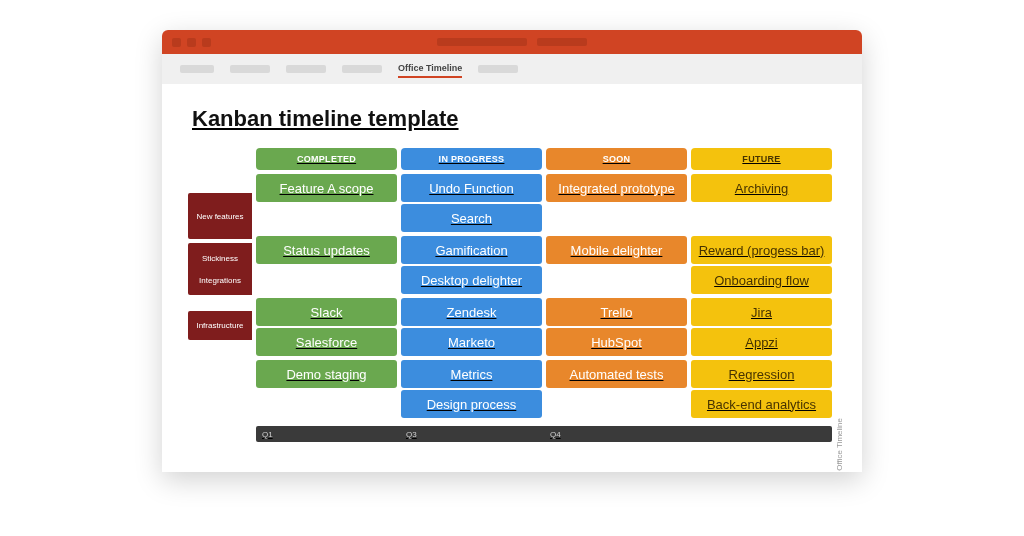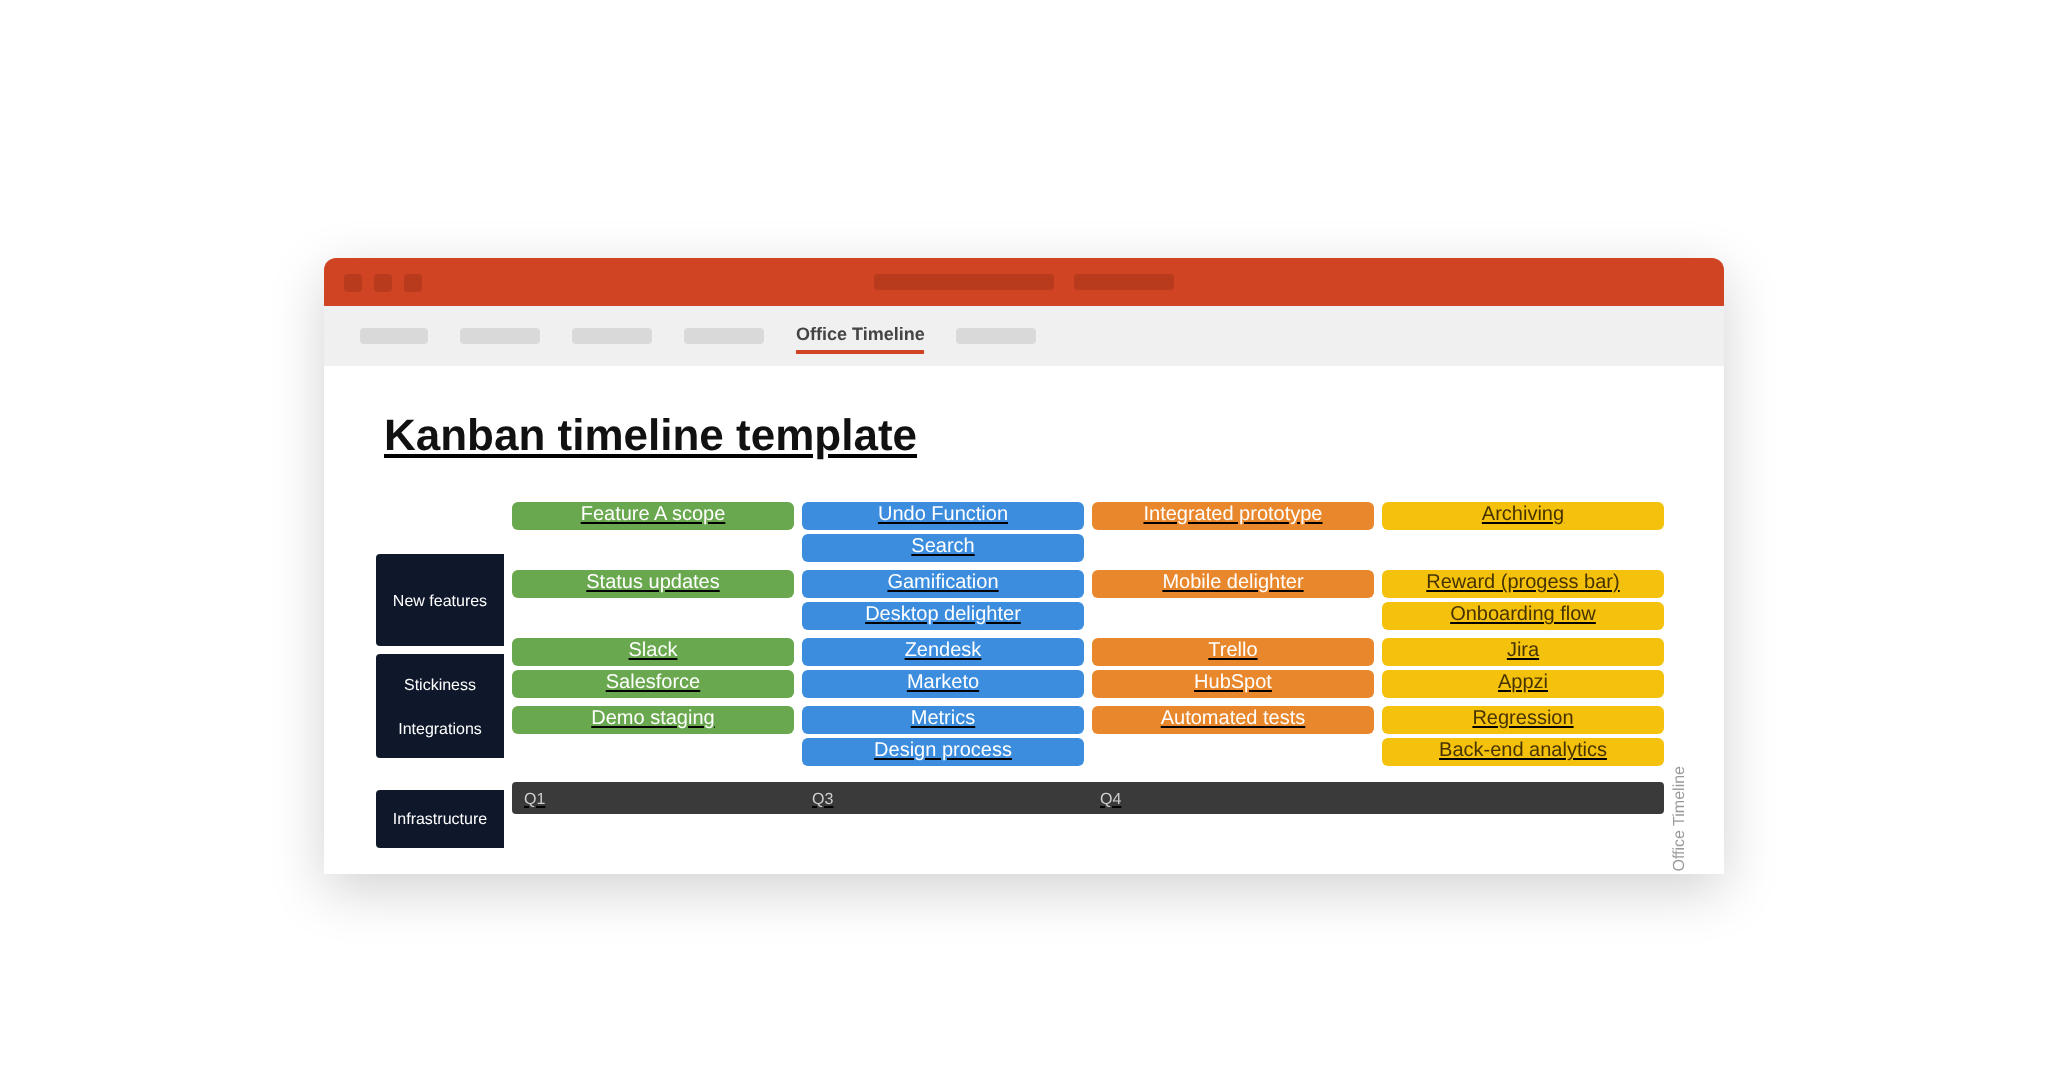--- a/index.html
+++ b/index.html
@@ -1,33 +1,33 @@
 <!DOCTYPE html>
 <html><head>
 <meta charset="utf-8">
 <style>
   html,body{margin:0;padding:0;width:1024px;height:536px;background:#fff;font-family:-apple-system,BlinkMacSystemFont,"Segoe UI",Arial,sans-serif;}
-  .stage{width:1024px;height:536px;position:relative;display:flex;align-items:center;justify-content:center;}
+  .stage{width:1024px;height:536px;position:relative;display:flex;align-items:flex-start;justify-content:center;}
   .window{margin-top:30px;width:700px;border-radius:6px 6px 0 0;box-shadow:0 8px 28px rgba(0,0,0,.18);overflow:hidden;background:#fff;}
   .titlebar{height:24px;background:#d04423;display:flex;align-items:center;padding:0 10px;position:relative;}
   .tb-dot{width:9px;height:9px;border-radius:2px;background:#b93b1d;margin-right:6px;}
   .tb-center{position:absolute;left:50%;transform:translateX(-50%);display:flex;gap:10px;}
   .tb-slab{height:8px;border-radius:2px;background:#b93b1d;}
   .ribbon{height:30px;background:#f0f0f0;display:flex;align-items:center;gap:16px;padding:0 18px;font-size:9px;color:#777;}
   .ribbon-ph{height:8px;background:#d9d9d9;border-radius:2px;}
   .ribbon .active{color:#444;font-weight:600;position:relative;padding-bottom:3px;}
   .ribbon .active::after{content:"";position:absolute;left:0;right:0;bottom:-2px;height:2px;background:#d04423;}
   .slide{padding:22px 30px 30px 30px;background:#fff;text-decoration:underline;}
   .slide h1{font-size:22px;font-weight:800;margin:0 0 16px 0;color:#111;}
   .kanban{position:relative;margin-left:64px;}
   .grid{display:grid;grid-template-columns:repeat(4,1fr);gap:4px;}
   .colhead{height:22px;border-radius:4px;display:flex;align-items:center;justify-content:center;font-size:9px;font-weight:700;color:#fff;letter-spacing:.3px;}
   .cell{min-height:14px;}
-  .pill{height:14px;border-radius:3px;display:flex;align-items:center;justify-content:center;font-size:10px;color:#fff;line-height:1;white-space:nowrap;overflow:hidden;}
-  .rowlabel{position:absolute;left:-68px;width:64px;background:#0f172a;color:#fff;font-size:8px;display:flex;align-items:center;justify-content:center;border-radius:2px 0 0 2px;padding:0 3px;box-sizing:border-box;text-align:center;}
+  .pill{height:28px;border-radius:3px;display:flex;align-items:center;justify-content:center;font-size:13px;color:#fff;line-height:1;white-space:nowrap;overflow:hidden;}
+  .rowlabel{position:absolute;left:-68px;width:64px;background:#7f1d1d;color:#fff;font-size:8px;display:flex;align-items:center;justify-content:center;border-radius:2px 0 0 2px;padding:0 3px;box-sizing:border-box;text-align:center;margin-top:15px;}
   .timebar{height:16px;background:#3a3a3a;border-radius:2px;margin-top:4px;display:grid;grid-template-columns:repeat(4,1fr);}
   .timebar span{color:#cfcfcf;font-size:8px;display:flex;align-items:center;padding-left:6px;}
   .watermark{position:absolute;right:-12px;bottom:24px;transform:rotate(-90deg);transform-origin:right bottom;font-size:8px;color:#999;display:flex;align-items:center;gap:3px;white-space:nowrap;}
   .c-green{background:#6aa84f;}
   .c-blue{background:#3c8dde;}
   .c-orange{background:#e8872b;}
   .c-yellow{background:#f4c20d;}
   .t-dark{color:#473300 !important;}
 </style>
 </head>
@@ -51,20 +51,26 @@
       <div class="ribbon-ph" style="width:40px"></div>
       <div class="active">Office Timeline</div>
       <div class="ribbon-ph" style="width:40px"></div>
     </div>
 
     <div class="slide">
       <h1>Kanban timeline template</h1>
 
       <div class="kanban" id="kanban">
 
+      <div class="grid">
+            <div class="colhead c-green">COMPLETED</div>
+            <div class="colhead c-blue">IN PROGRESS</div>
+            <div class="colhead c-orange">SOON</div>
+            <div class="colhead c-yellow t-dark">FUTURE</div>
+          </div>
           <div style="height: 4px;"></div>
           <div class="rowlabel" style="top: 30px; height: 46px;">New features</div>
           <div class="grid" style="margin-bottom: 2px;">
             <div class="cell">
               <div class="pill c-green">Feature A scope</div>
             </div>
             <div class="cell">
               <div class="pill c-blue">Undo Function</div>
             </div>
             <div class="cell">

